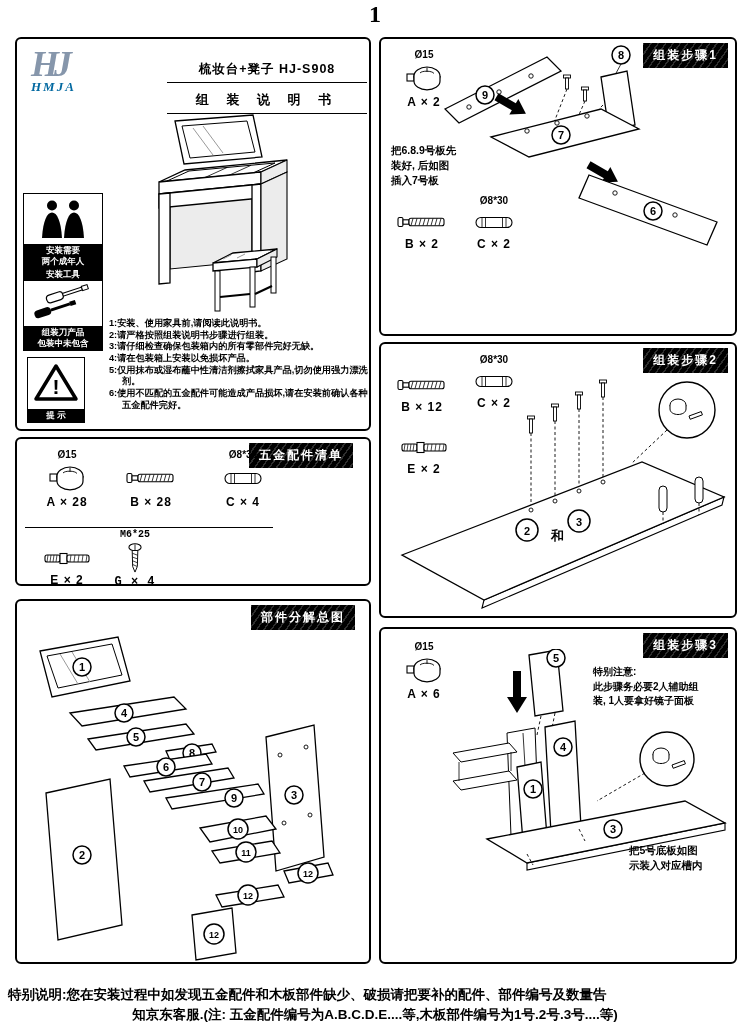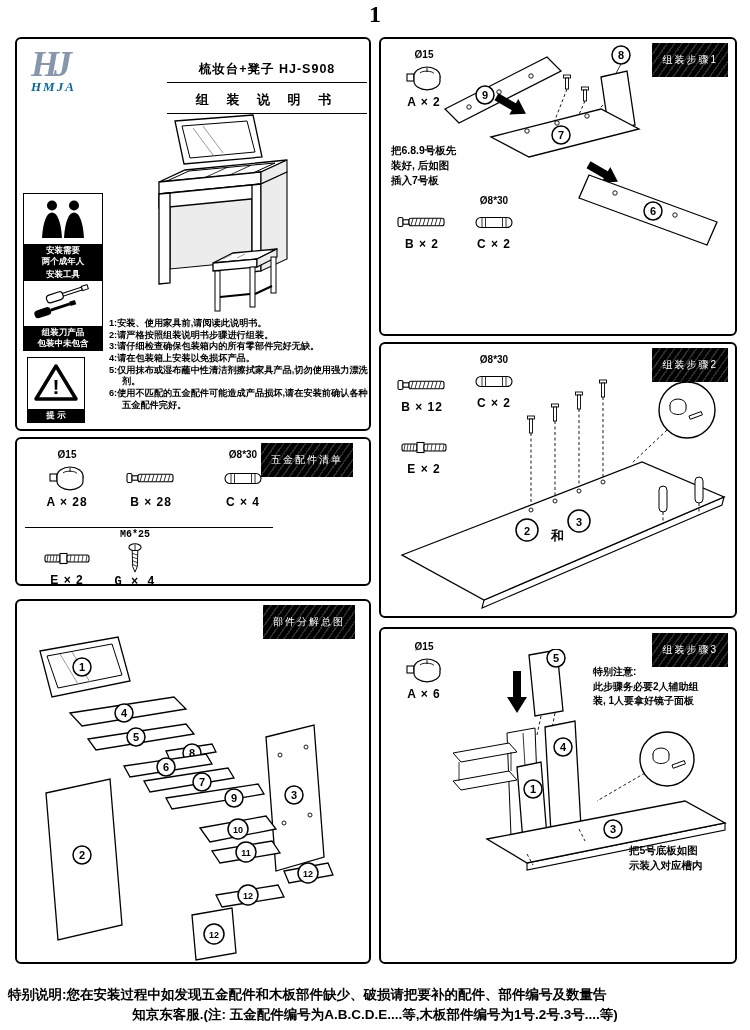--- a/index.html
+++ b/index.html
@@ -2,22 +2,22 @@
 <html><head>
 <meta charset="utf-8">
 <style>
   * { margin:0; padding:0; box-sizing:border-box; }
   html,body { background:#fff; }
   .page { position:relative; width:750px; height:1030px; background:#fff; overflow:hidden;
           font-family:"Liberation Sans","DejaVu Sans",sans-serif; color:#000; }
   .page-num { position:absolute; top:1px; left:0; right:0; text-align:center;
               font:bold 24px "Liberation Serif",serif; }
   .box { position:absolute; border:2px solid #000; border-radius:6px; background:#fff; }
-  .box-label { position:absolute; color:#fff; font-size:10px; font-weight:normal; letter-spacing:2px;
-               padding:10px 10px; background:#000 repeating-linear-gradient(125deg, rgba(255,255,255,.18) 0 1.5px, transparent 1.5px 6px); }
+  .box-label { position:absolute; color:#fff; font-size:12px; font-weight:bold; letter-spacing:2px;
+               padding:4px 10px; background:#000 repeating-linear-gradient(125deg, rgba(255,255,255,.18) 0 1.5px, transparent 1.5px 6px); }
   
   .logo { position:absolute; left:14px; top:8px; width:110px; }
   .logo-main { font:italic 900 36px "Liberation Serif",serif; color:#8696ab; letter-spacing:-5px; line-height:.95; }
   .logo-sub  { font:italic 800 13px "Liberation Serif",serif; color:#0369a1; letter-spacing:2px; margin-top:-2px; }
   .titles { position:absolute; left:150px; top:22px; width:200px; text-align:center; }
   .product-title { font-size:12.5px; font-weight:bold; letter-spacing:1px; border-bottom:1.5px solid #000; padding-bottom:4px; }
   .manual-title  { margin-top:8px; font-size:13px; font-weight:bold; letter-spacing:7px; border-bottom:1.5px solid #000; padding-bottom:4px; }
   .mini-box { position:absolute; border:1.5px solid #000; background:#fff; display:flex; flex-direction:column; align-items:center; overflow:hidden; }
   .black-strip { width:100%; background:#000; color:#fff; text-align:center; font-weight:bold; font-size:8.5px; line-height:1.3; padding:1px 0; }
   .black-strip span { display:block; }

